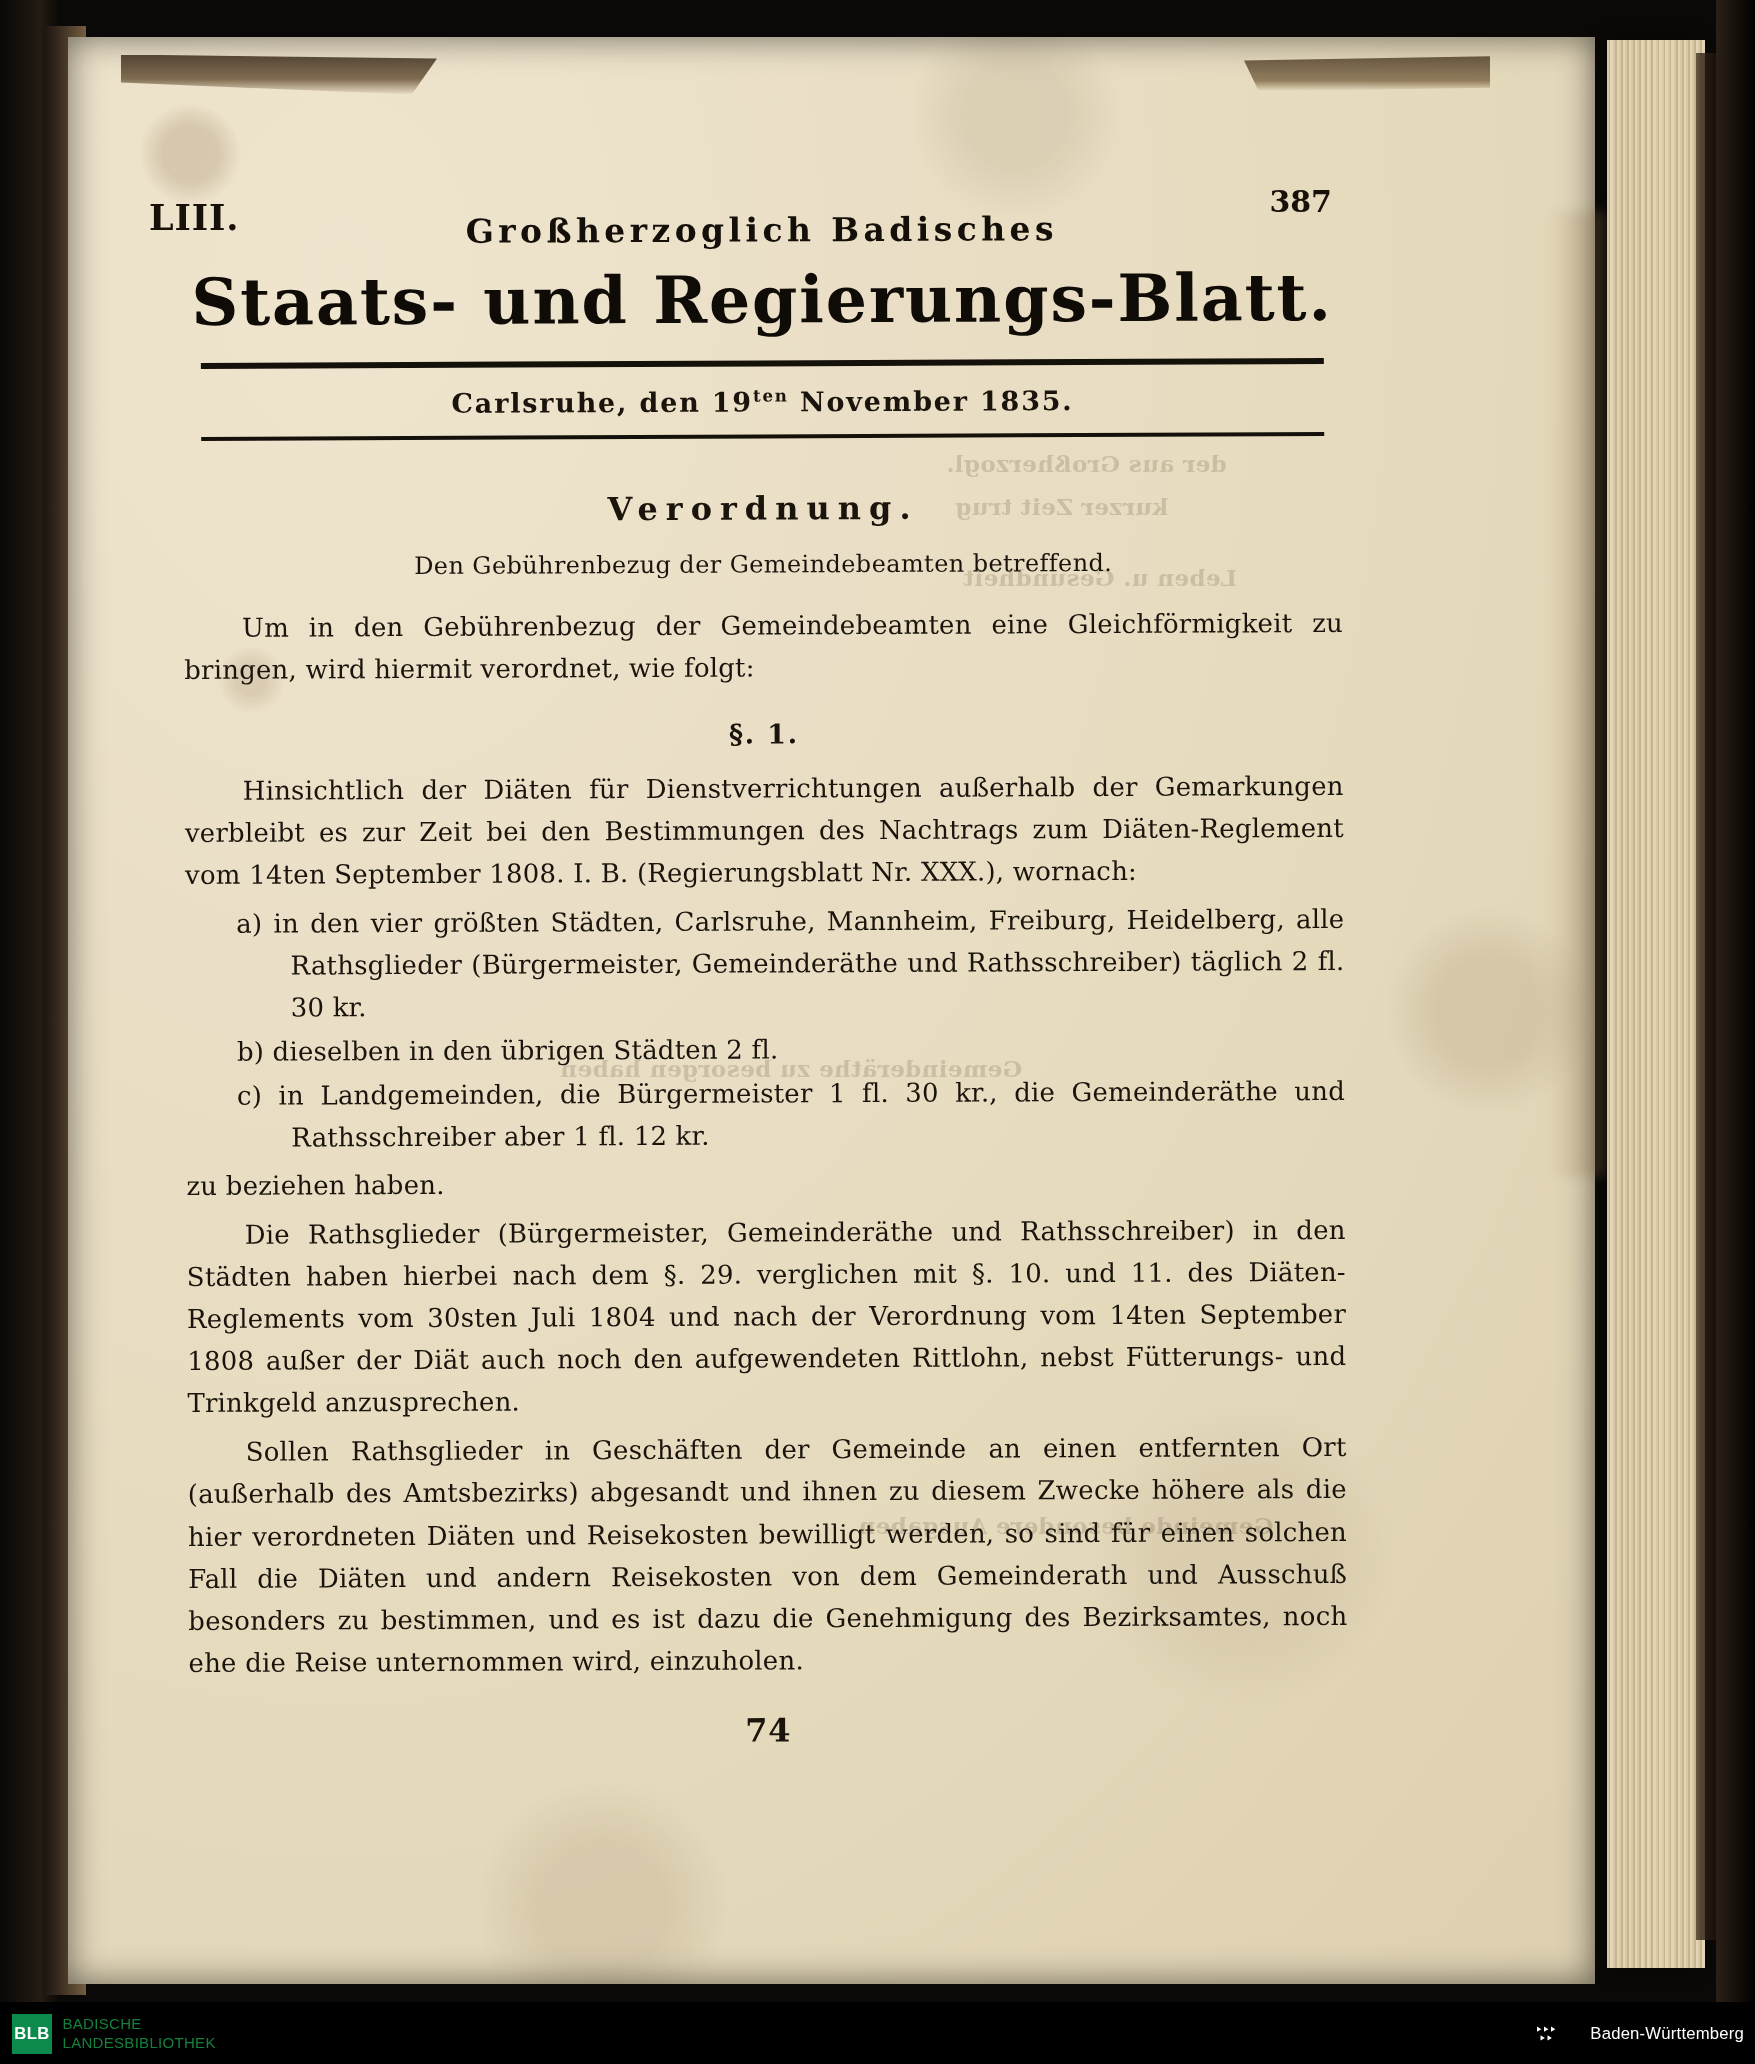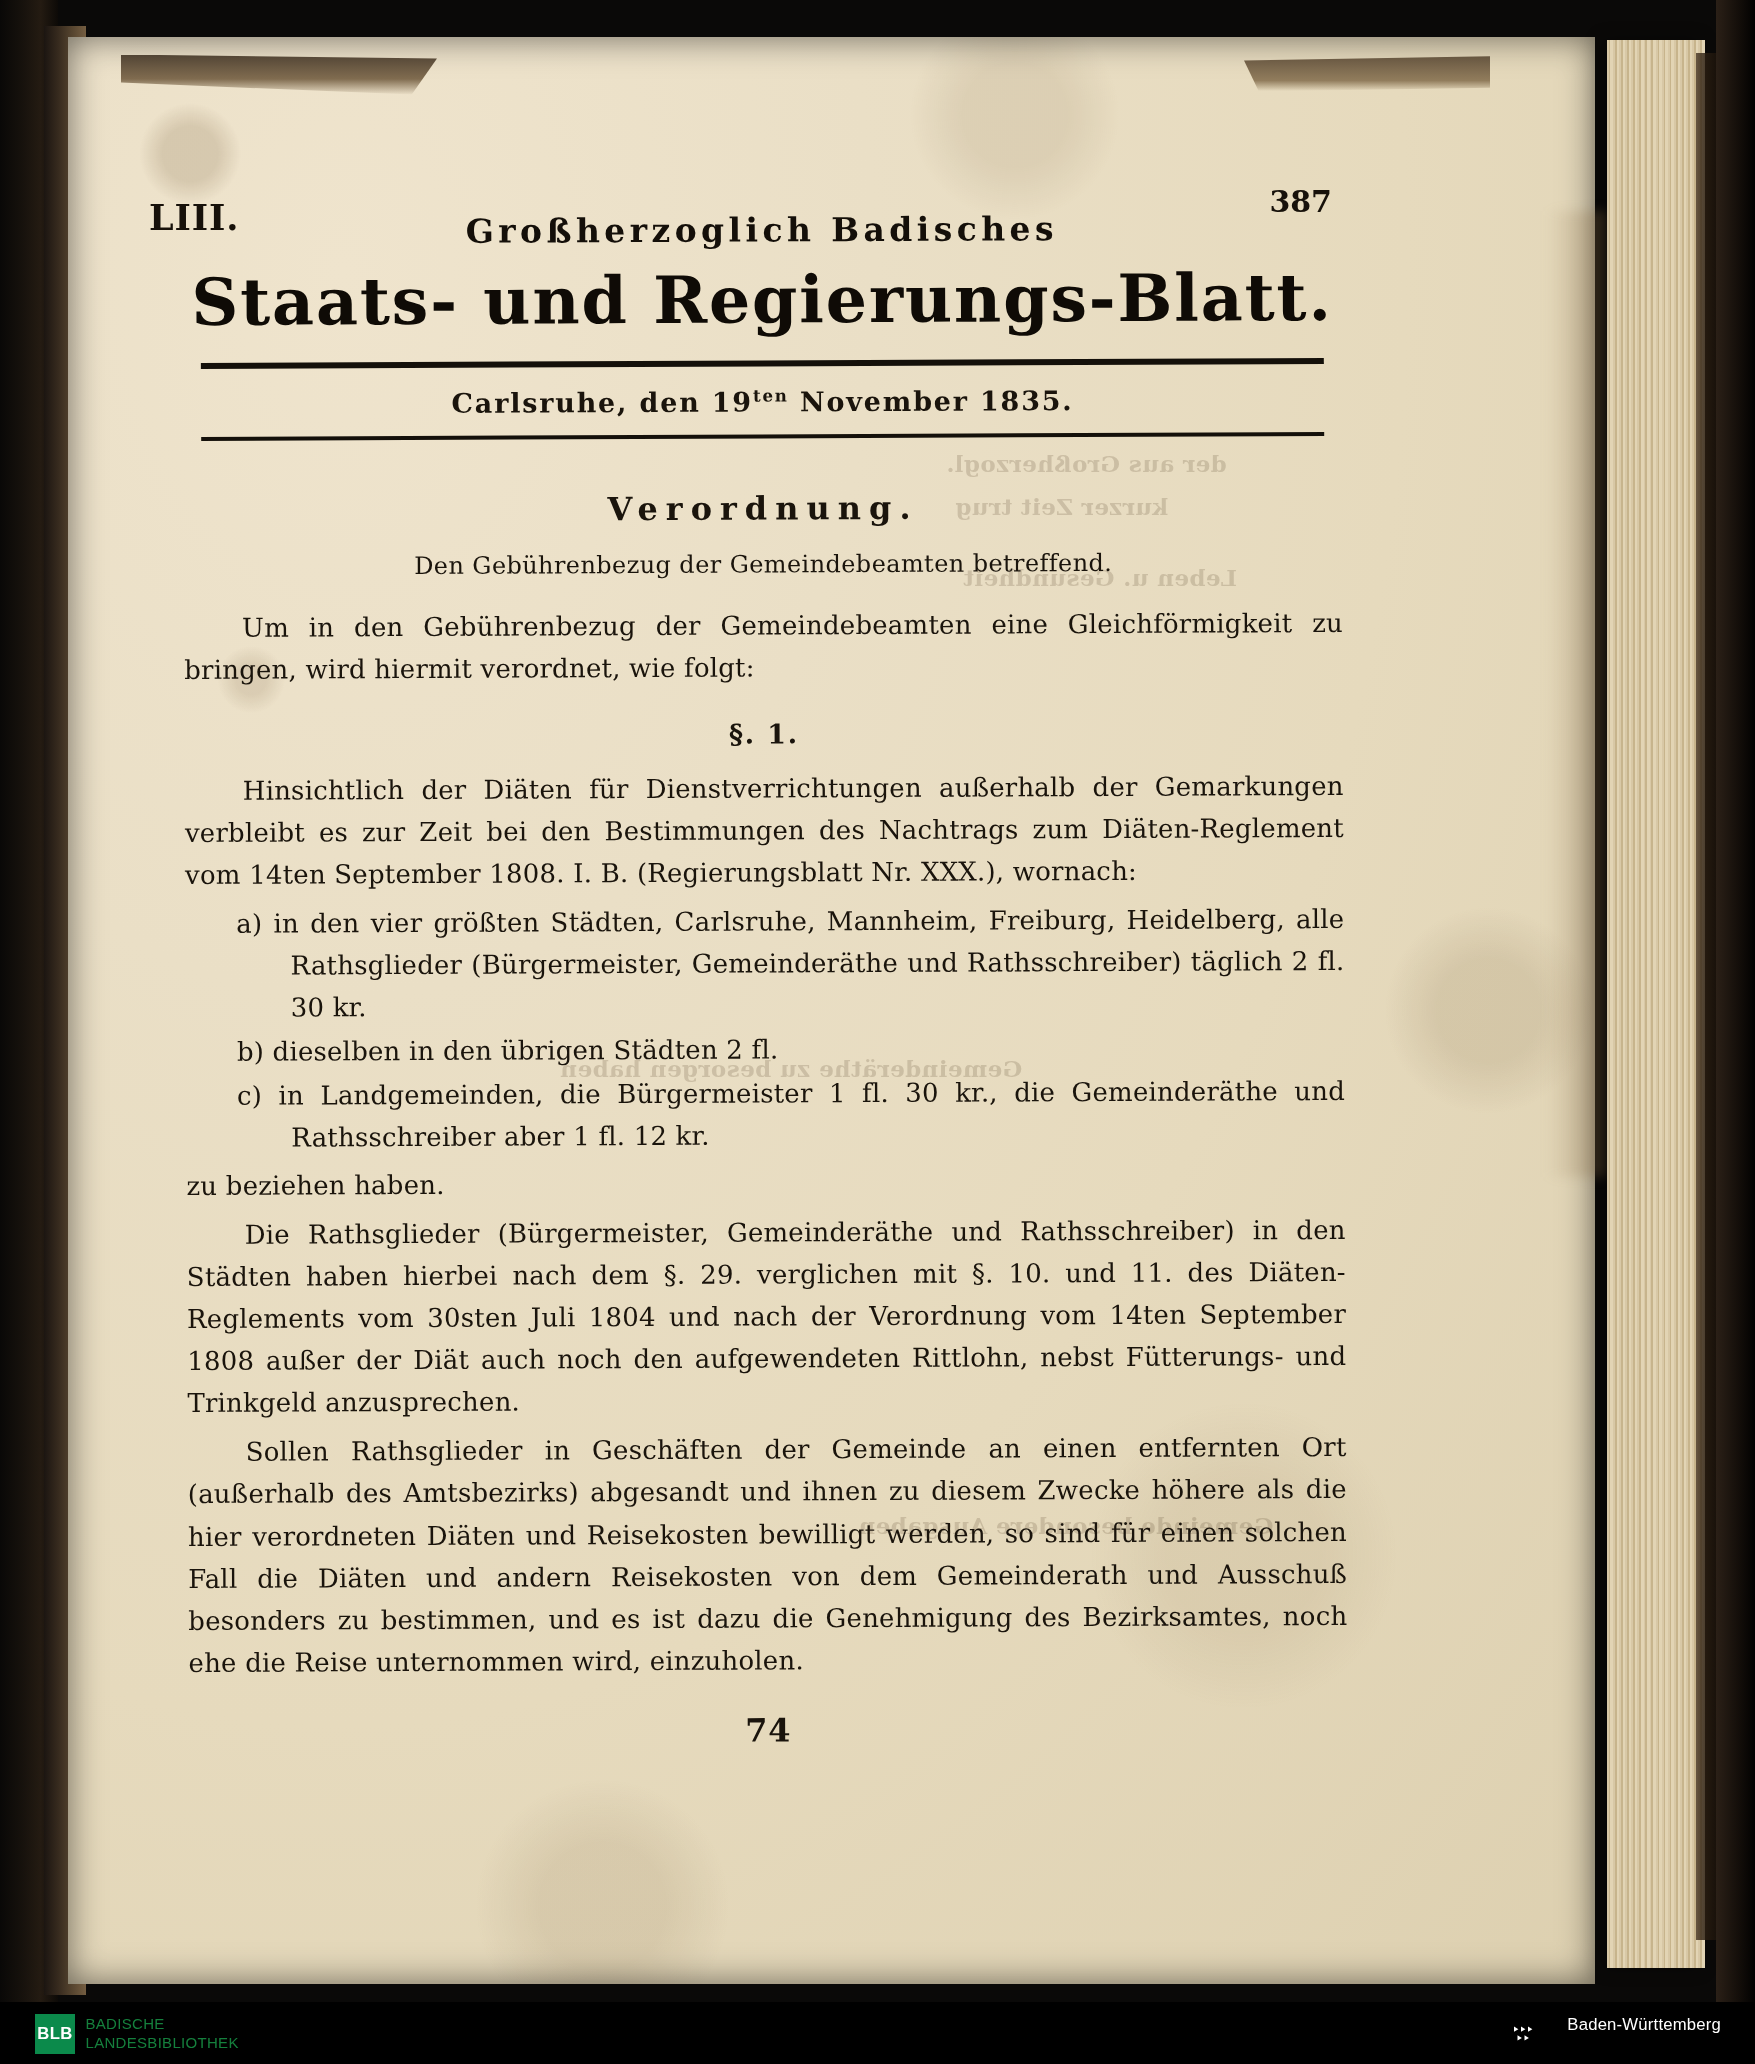--- a/index.html
+++ b/index.html
@@ -252,21 +252,21 @@
 
   
   .footer {
     position: absolute;
     left: 0; right: 0; bottom: 0;
     height: 63px;
     background: #000;
     display: flex;
     align-items: center;
     justify-content: space-between;
-    padding: 0 35px;
+    padding: 0 12px;
     box-sizing: border-box;
   }
   .blb {
     display: flex;
     align-items: center;
     gap: 10.5px;
   }
   .blb-logo {
     width: 40px; height: 40px;
     background: #0b8a4b;
@@ -279,20 +279,21 @@
   }
   .blb-text {
     color: #15803d;
     font-family: "Liberation Sans", sans-serif;
     font-size: 15px;
     line-height: 1.25;
     letter-spacing: 0.3px;
   }
   .bw {
     display: flex;
+    align-items: center;
     gap: 24px;
   }
   .bw-crest {
     width: 37px; height: 37px;
     display: flex; align-items: center; justify-content: center;
   }
   .bw-text {
     color: #fff;
     font-family: "Liberation Sans", sans-serif;
     font-size: 16.7px;

